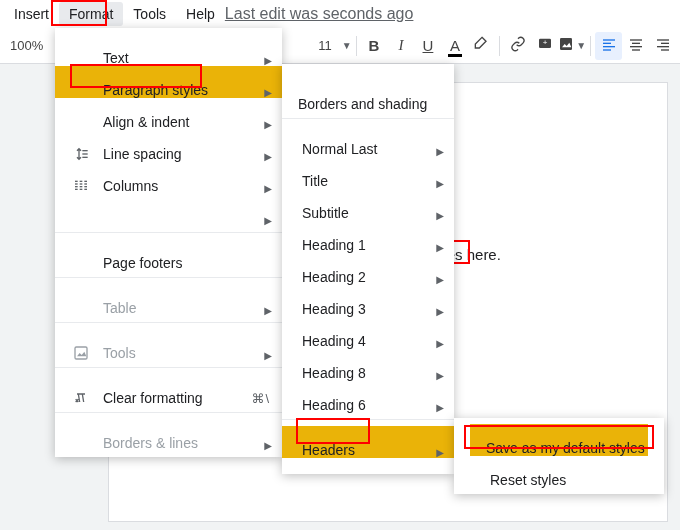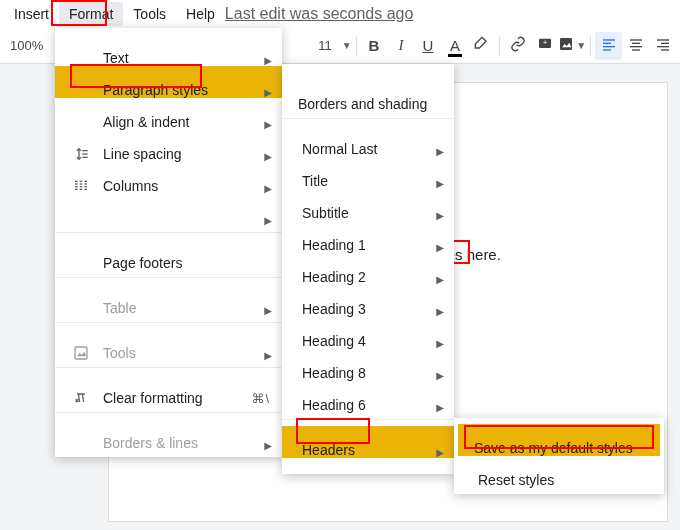--- a/index.html
+++ b/index.html
@@ -32,21 +32,21 @@
   .dropdown-item:hover, .dropdown-item.hover { background: #eab308; }
   .dropdown-item.disabled { color: #9aa0a6; cursor: default; }
   .dropdown-divider { height: 1px; background: #e8eaed; margin: 6px 0; }
   .menu-icon { width: 20px; margin-right: 12px; display: flex; align-items: center; justify-content: center; color: #5f6368; font-size: 14px; }
   .menu-icon.empty { width: 20px; margin-right: 12px; }
   .submenu-arrow { position: absolute; right: 10px; color: #5f6368; font-size: 10px; }
   .shortcut { position: absolute; right: 12px; color: #5f6368; font-size: 13px; letter-spacing: 1px; }
   
   .dropdown.format { left: 55px; top: 28px; width: 227px; padding: 6px 0; }
   .dropdown.paragraph { left: 282px; top: 64px; width: 172px; padding: 16px 0; }
-  .dropdown.options { left: 454px; top: 418px; width: 210px; padding: 6px 4px; }
+  .dropdown.options { left: 454px; top: 418px; width: 210px; padding: 6px 16px; }
   
   .highlight-box { position: absolute; border: 2px solid red; pointer-events: none; z-index: 20; }
   .hl-format { left: 51px; top: 0; width: 56px; height: 26px; }
   .hl-paragraph { left: 70px; top: 64px; width: 132px; height: 24px; }
   .hl-options { left: 296px; top: 418px; width: 74px; height: 26px; }
   .hl-save { left: 464px; top: 425px; width: 190px; height: 24px; }
   
   .dropdown-arrow { font-size: 10px; color: #5f6368; margin-left: 4px; }
 </style>
 </head>

